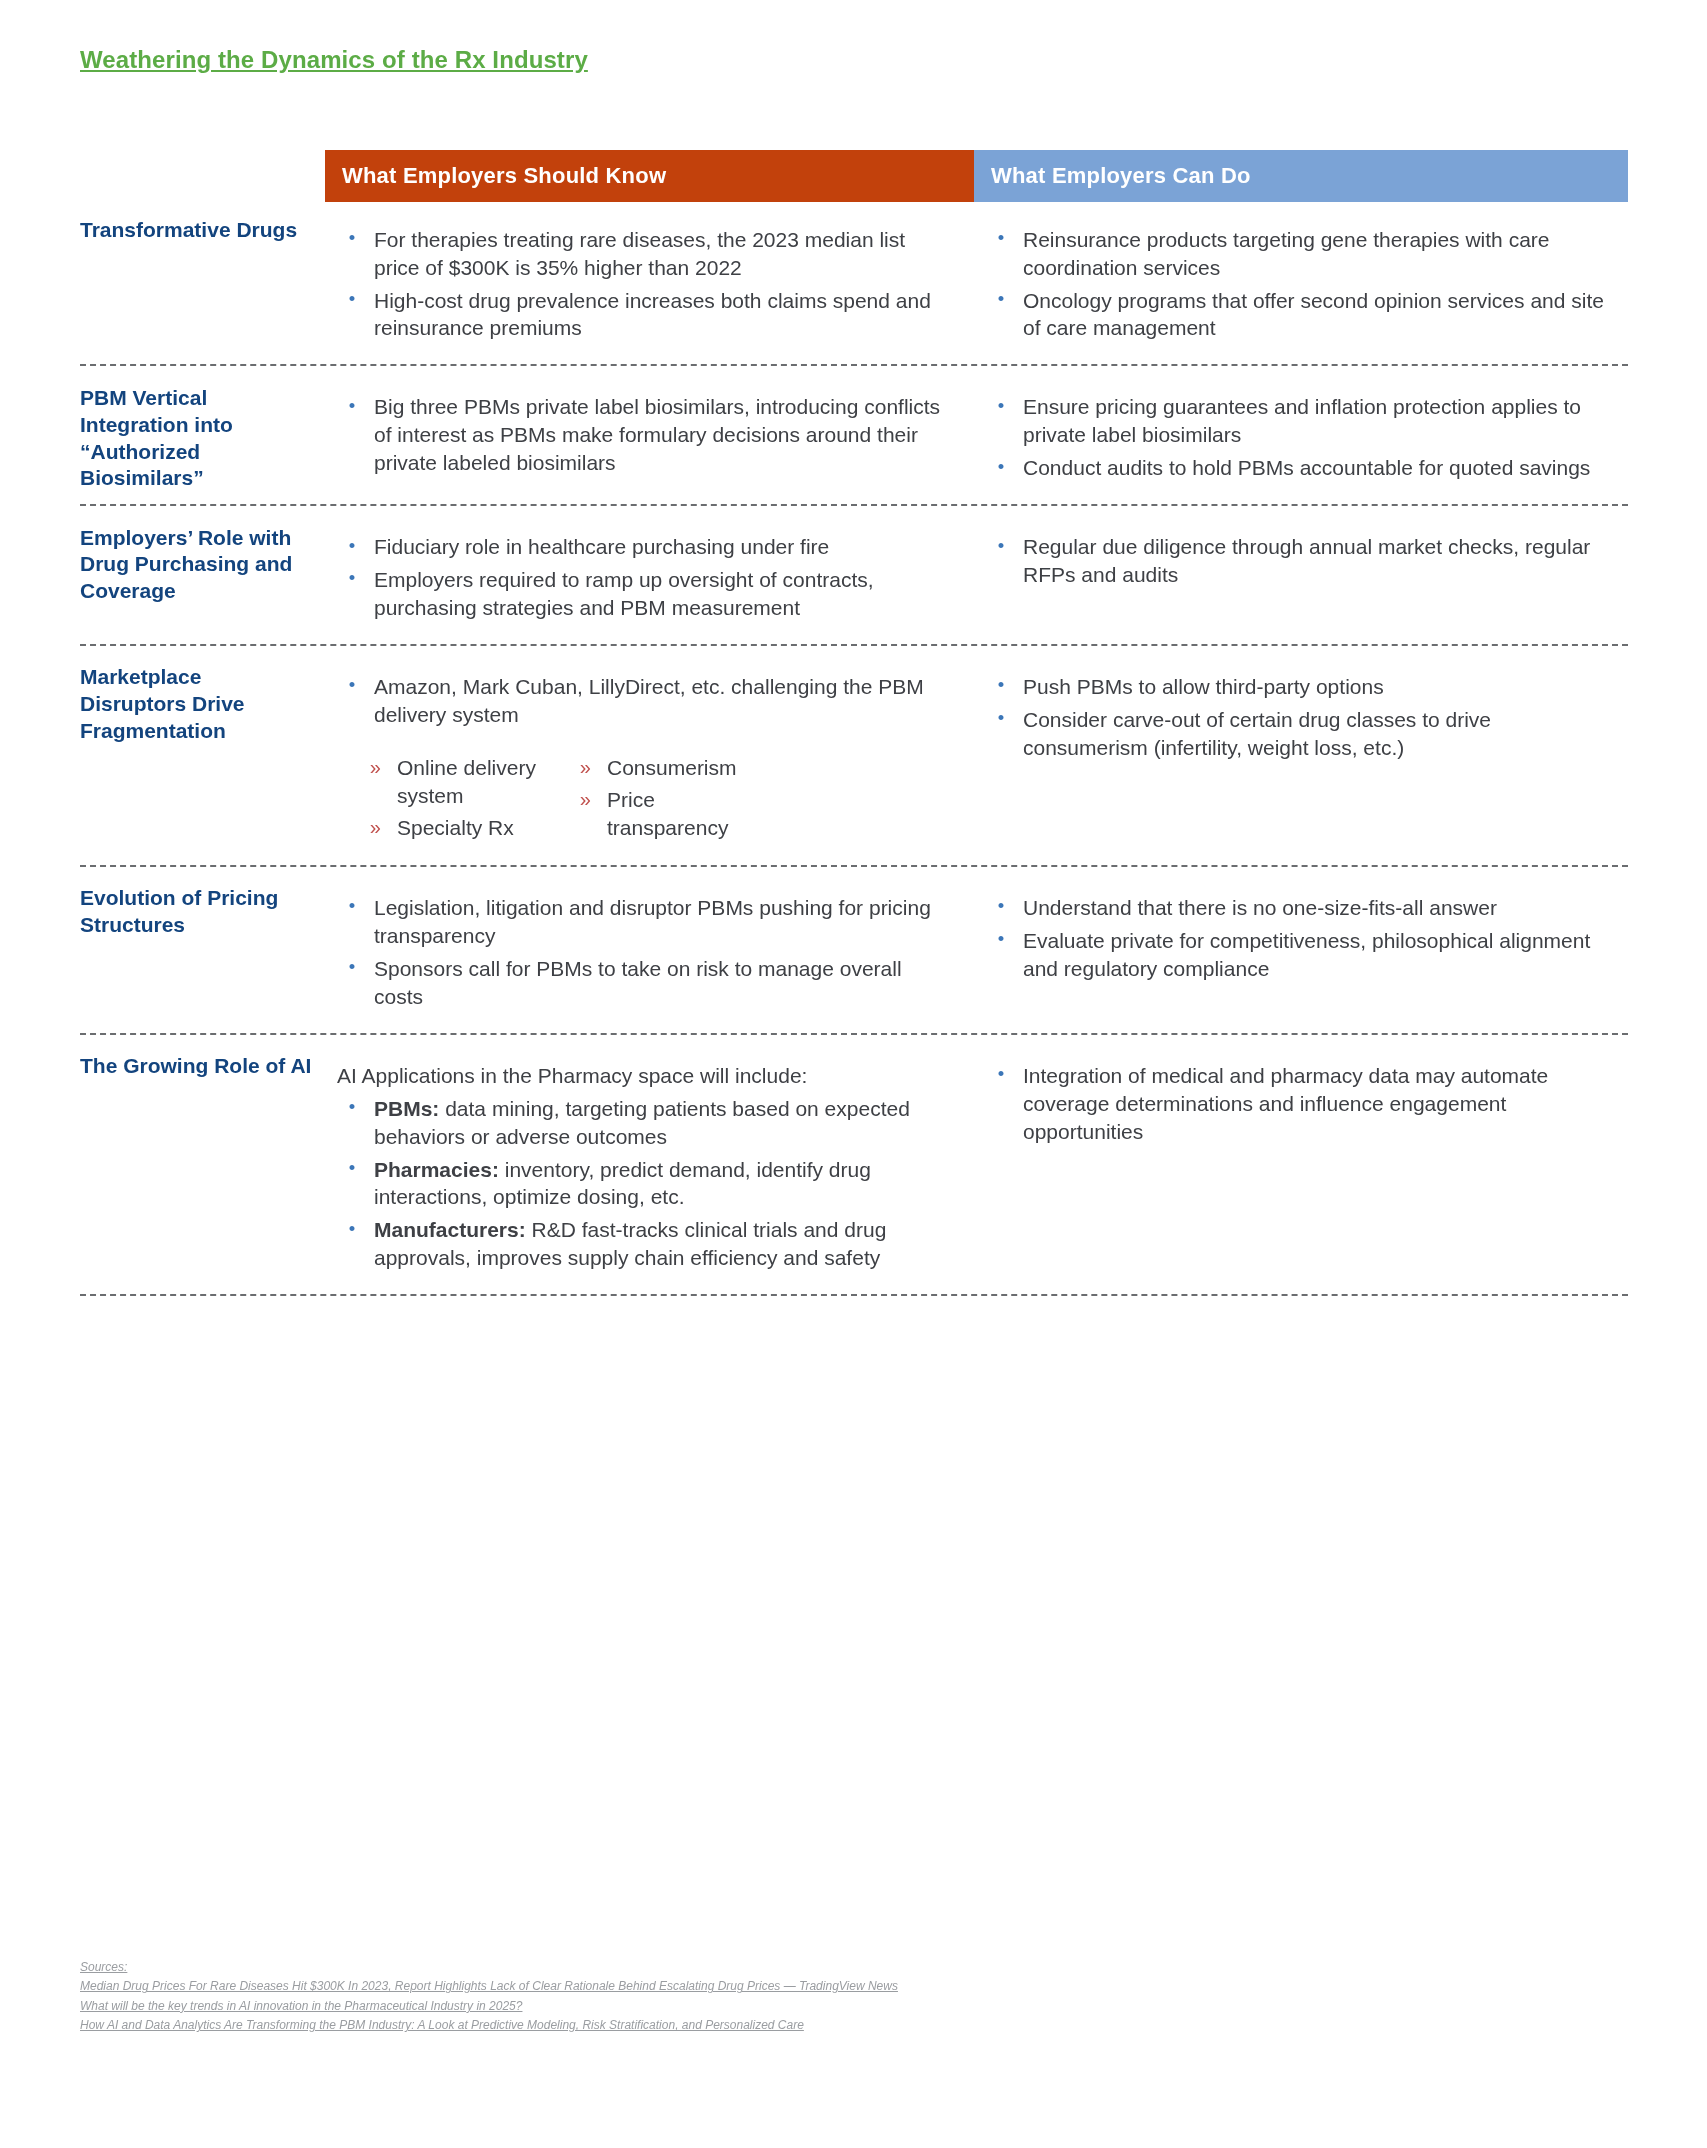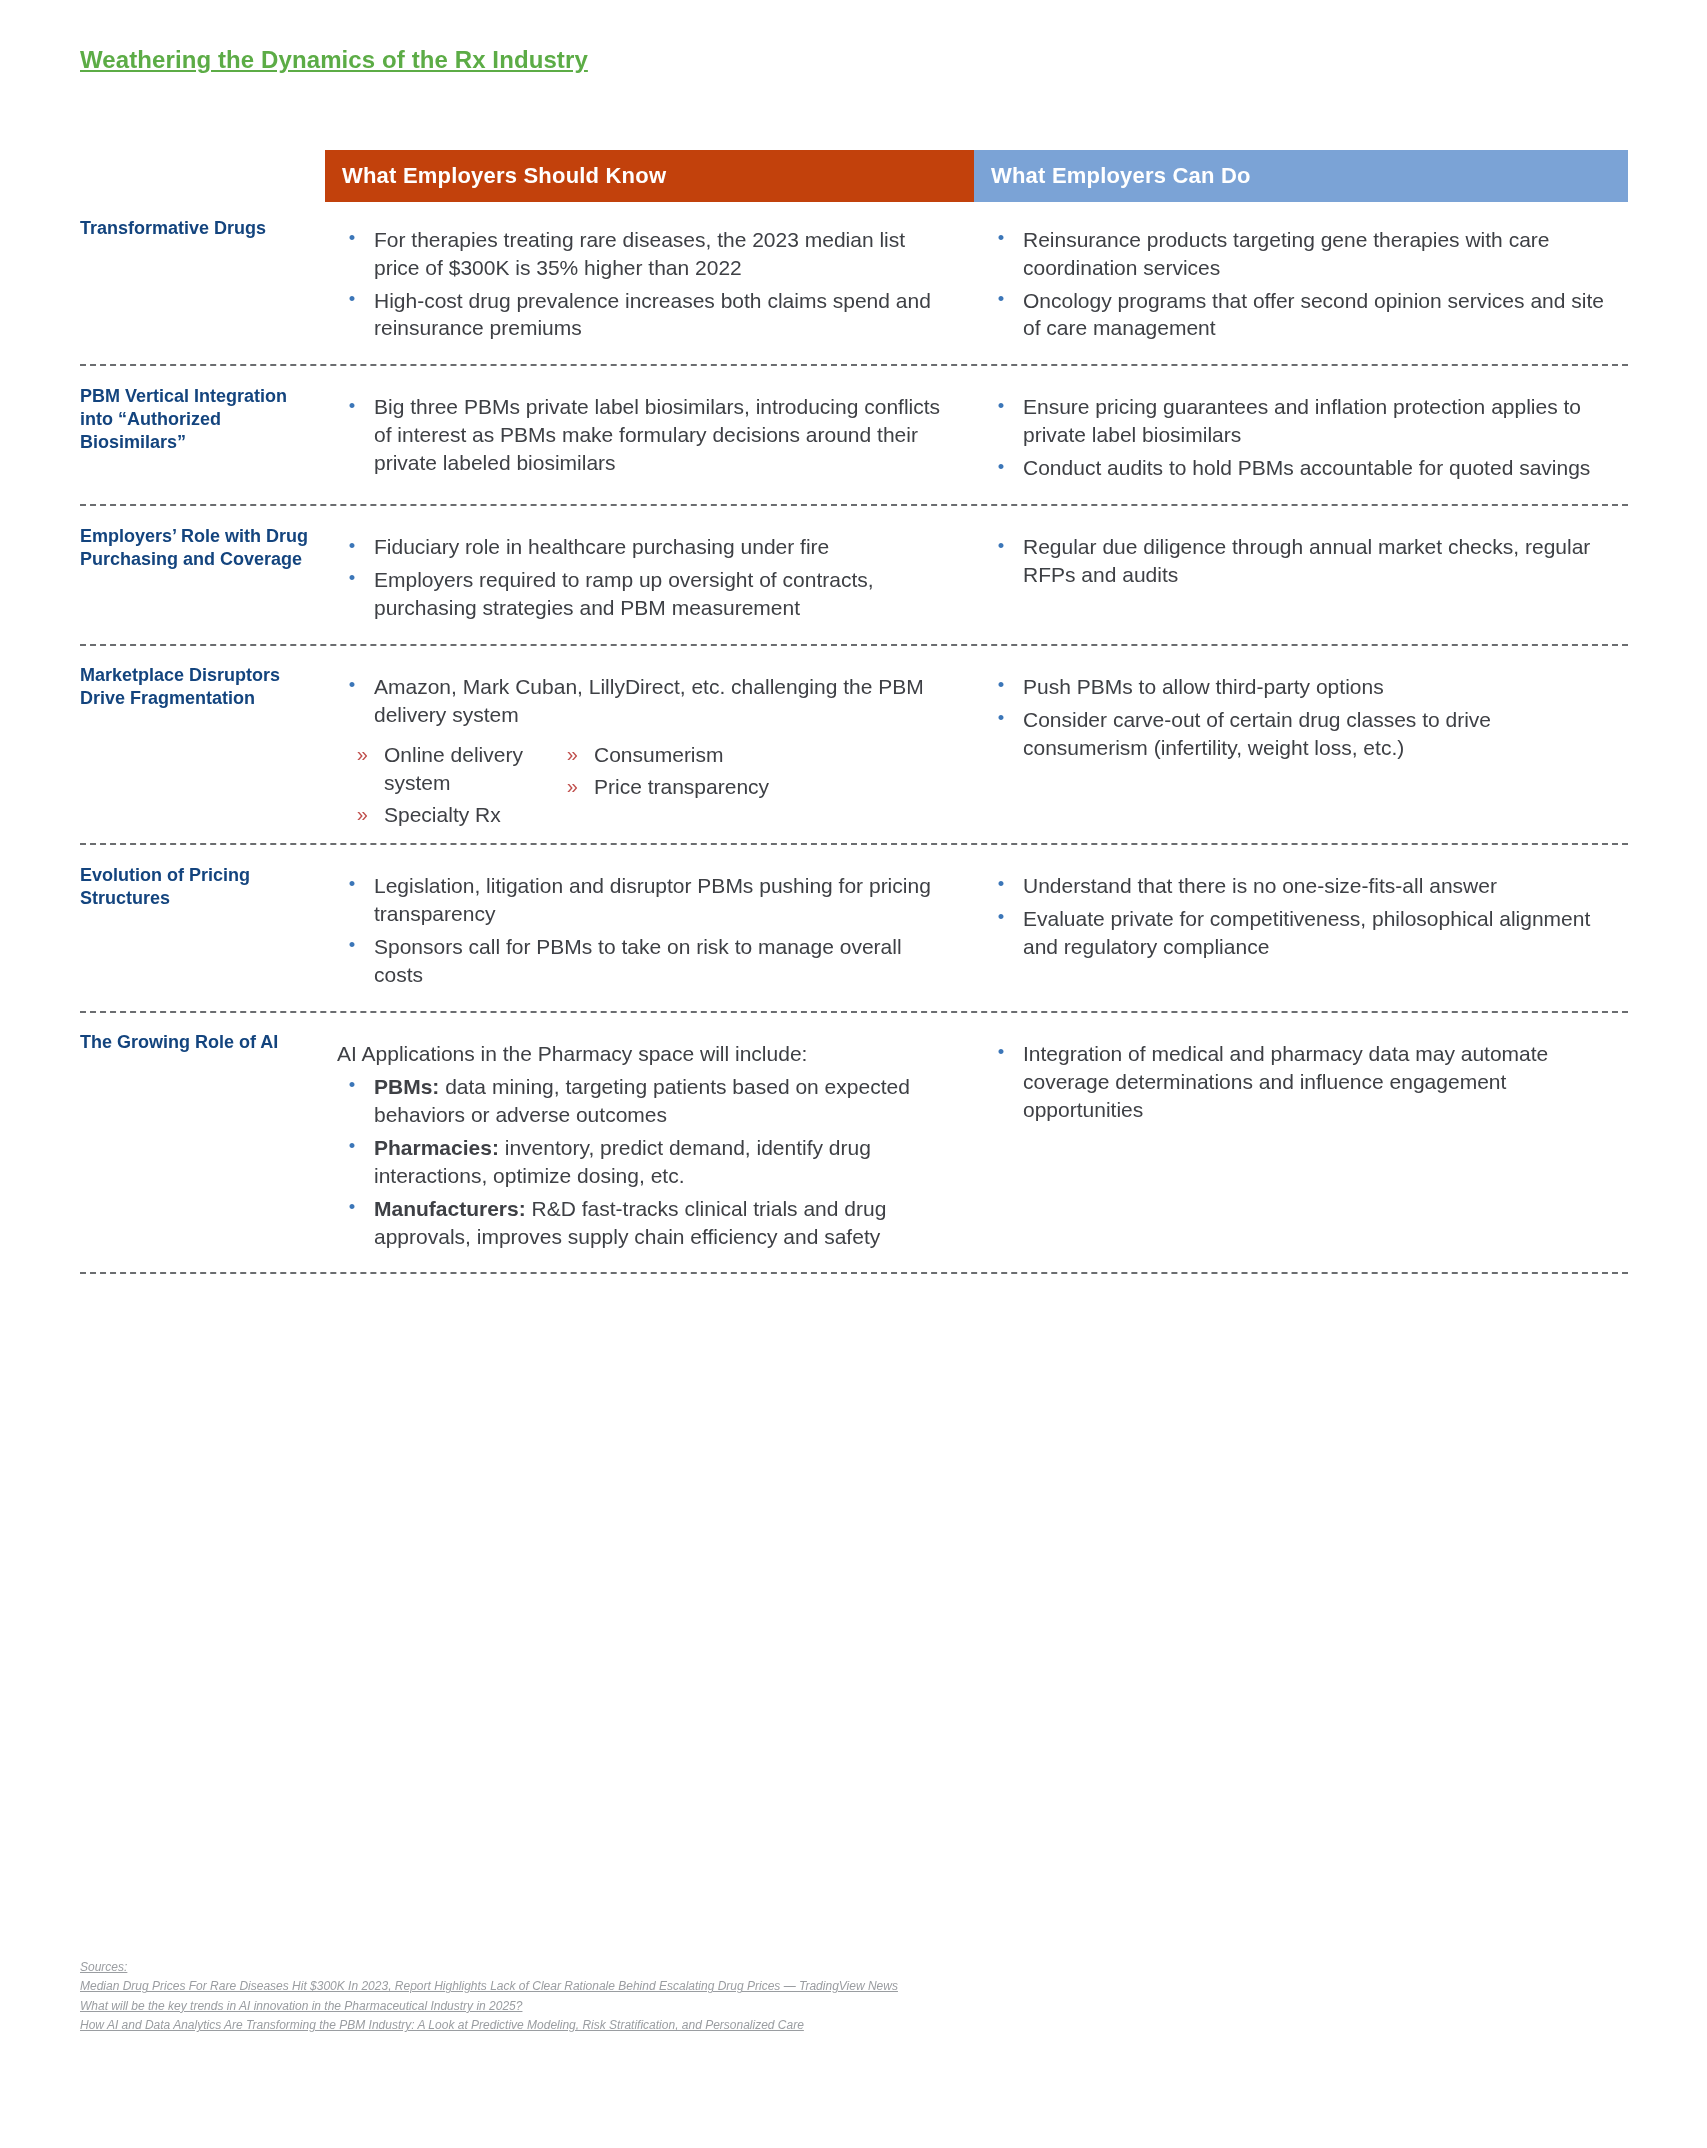--- a/index.html
+++ b/index.html
@@ -74,21 +74,21 @@
     display: flex;
     width: 1548px;
     box-sizing: border-box;
   }
   .col-label {
     width: 245px;
     flex: 0 0 245px;
     box-sizing: border-box;
     padding-right: 11.7px;
     color: #13447e;
-    font-size: 18px;
+    font-size: 21px;
     font-weight: bold;
     line-height: 1.28;
     padding-top: 15px;
   }
   .col-know {
     width: 649px;
     flex: 0 0 649px;
     box-sizing: border-box;
     padding-right: 20px;
     padding-top: 11.7px;
@@ -140,21 +140,21 @@
     margin-top: 5px;
     margin-left: 25px;
   }
   .subcol {
     flex: 0 0 auto;
   }
   .subcol.left { width: 210px; }
   .subcol.right { width: 210px; }
   ul.sublist {
     list-style: none;
-    margin: 0;
+    margin: 13px;
     padding: 0;
   }
   ul.sublist > li {
     position: relative;
     padding-left: 34px;
     margin-bottom: 4.2px;
     font-size: 21px;
     line-height: 1.33;
     color: #3e4045;
   }

